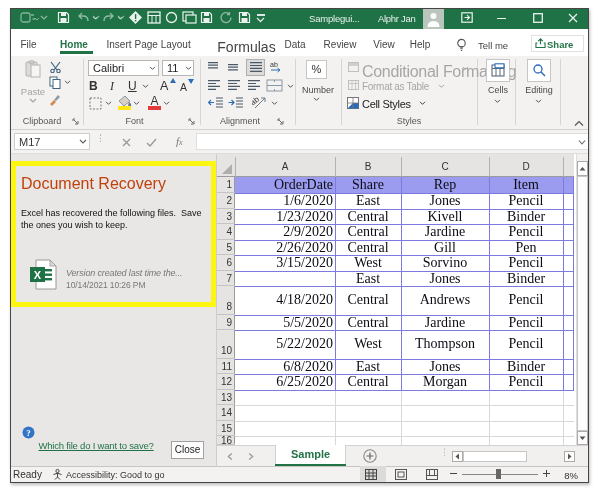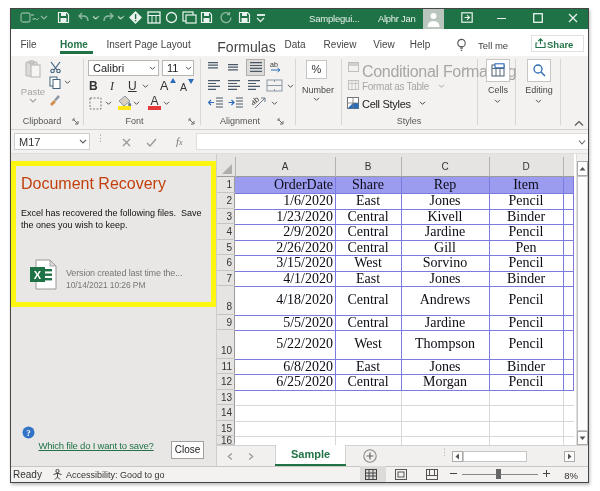--- a/index.html
+++ b/index.html
@@ -319,21 +319,21 @@
 <div class="a" style="left:21px;top:208px;width:190px;height:26px;font-size:9px;color:#111;line-height:11.5px;white-space:nowrap;">Excel has recovered the following files.&nbsp; Save<br>the ones you wish to keep.</div>
 <svg class="a" style="left:29px;top:259px;" width="28" height="31" viewBox="0 0 28 31">
       <path d="M7 1 h14 l6 6 v23 h-20 z" fill="#fff" stroke="#9a9896" stroke-width="1"></path>
       <path d="M21 1 l6 6 h-6 z" fill="#dcdbda" stroke="#9a9896" stroke-width="0.8"></path>
       <rect x="10" y="10" width="13" height="2.4" fill="#1e7245"></rect>
       <rect x="10" y="14.5" width="13" height="2.4" fill="#1e7245"></rect>
       <rect x="10" y="19" width="13" height="2.4" fill="#1e7245"></rect>
       <rect x="1" y="8" width="15" height="15" fill="#1e7245"></rect>
       <text x="8.5" y="20" font-size="11" font-weight="bold" fill="#fff" text-anchor="middle" font-family="Liberation Sans">X</text>
     </svg>
-<div class="a" style="left:66px;top:268px;width:145px;height:10px;font-size:9px;letter-spacing:-0.15px;color:#777;white-space:nowrap;">Version created last time the...</div>
+<div class="a" style="left:66px;top:268px;width:145px;height:10px;font-size:9px;letter-spacing:-0.15px;color:#777;white-space:nowrap;font-style:italic;">Version created last time the...</div>
 <div class="a" style="left:66px;top:280px;width:145px;height:10px;font-size:8.5px;letter-spacing:-0.1px;color:#777;white-space:nowrap;">10/14/2021 10:26 PM</div>
 <svg class="a" style="left:21.5px;top:426px;" width="13" height="13" viewBox="0 0 13 13">
       <circle cx="6.5" cy="6.5" r="6" fill="#3274c6"></circle>
       <text x="6.5" y="9.5" font-size="9" font-weight="bold" fill="#fff" text-anchor="middle" font-family="Liberation Serif">?</text>
     </svg>
 <div class="a" style="left:38.5px;top:440px;width:150px;height:12px;font-size:9.5px;letter-spacing:-0.2px;color:#217346;text-decoration:underline;white-space:nowrap;">Which file do I want to save?</div>
 <div class="a" style="left:171px;top:440.5px;width:33px;height:18px;background:#fdfdfd;border:1px solid #a2a09e;font-size:10px;color:#222;text-align:center;line-height:16px;">Close</div>
 <div class="a" style="left:11px;top:161px;width:205px;height:146px;border:5px solid #fdf610;"></div>
 <div class="a" style="left:217px;top:154px;width:359px;height:291px;background:#fff;"></div>
 <div class="a" style="left:217px;top:154px;width:357px;height:23px;background:#e5e4e2;border-bottom:1px solid #9b9b9b;"></div>
@@ -400,21 +400,20 @@
 <div class="a" style="left:401px;top:224px;width:88px;height:15.5px;font-family:'Liberation Serif',serif;font-size:14px;color:#0c0c14;text-align:center;line-height:15.5px;">Jardine</div>
 <div class="a" style="left:489px;top:224px;width:74px;height:15.5px;font-family:'Liberation Serif',serif;font-size:14px;color:#0c0c14;text-align:center;line-height:15.5px;">Pencil</div>
 <div class="a" style="left:237px;top:239.5px;width:96px;height:15.5px;font-family:'Liberation Serif',serif;font-size:14px;color:#0c0c14;text-align:right;line-height:15.5px;">2/26/2020</div>
 <div class="a" style="left:335px;top:239.5px;width:66px;height:15.5px;font-family:'Liberation Serif',serif;font-size:14px;color:#0c0c14;text-align:center;line-height:15.5px;">Central</div>
 <div class="a" style="left:401px;top:239.5px;width:88px;height:15.5px;font-family:'Liberation Serif',serif;font-size:14px;color:#0c0c14;text-align:center;line-height:15.5px;">Gill</div>
 <div class="a" style="left:489px;top:239.5px;width:74px;height:15.5px;font-family:'Liberation Serif',serif;font-size:14px;color:#0c0c14;text-align:center;line-height:15.5px;">Pen</div>
 <div class="a" style="left:237px;top:255px;width:96px;height:15.5px;font-family:'Liberation Serif',serif;font-size:14px;color:#0c0c14;text-align:right;line-height:15.5px;">3/15/2020</div>
 <div class="a" style="left:335px;top:255px;width:66px;height:15.5px;font-family:'Liberation Serif',serif;font-size:14px;color:#0c0c14;text-align:center;line-height:15.5px;">West</div>
 <div class="a" style="left:401px;top:255px;width:88px;height:25px;font-family:'Liberation Serif',serif;font-size:14px;color:#0c0c14;text-align:center;line-height:15.5px;">Sorvino</div>
 <div class="a" style="left:489px;top:255px;width:74px;height:15.5px;font-family:'Liberation Serif',serif;font-size:14px;color:#0c0c14;text-align:center;line-height:15.5px;">Pencil</div>
-<div class="a" style="left:237px;top:270.5px;width:96px;height:15.5px;font-family:'Liberation Serif',serif;font-size:14px;color:#0c0c14;text-align:right;line-height:15.5px;">4/1/2020</div>
 <div class="a" style="left:335px;top:270.5px;width:66px;height:15.5px;font-family:'Liberation Serif',serif;font-size:14px;color:#0c0c14;text-align:center;line-height:15.5px;">East</div>
 <div class="a" style="left:401px;top:270.5px;width:88px;height:15.5px;font-family:'Liberation Serif',serif;font-size:14px;color:#0c0c14;text-align:center;line-height:15.5px;">Jones</div>
 <div class="a" style="left:489px;top:270.5px;width:74px;height:15.5px;font-family:'Liberation Serif',serif;font-size:14px;color:#0c0c14;text-align:center;line-height:15.5px;">Binder</div>
 <div class="a" style="left:237px;top:286px;width:96px;height:28.5px;font-family:'Liberation Serif',serif;font-size:14px;color:#0c0c14;text-align:right;line-height:28.5px;">4/18/2020</div>
 <div class="a" style="left:335px;top:286px;width:66px;height:28.5px;font-family:'Liberation Serif',serif;font-size:14px;color:#0c0c14;text-align:center;line-height:28.5px;">Central</div>
 <div class="a" style="left:401px;top:286px;width:88px;height:28.5px;font-family:'Liberation Serif',serif;font-size:14px;color:#0c0c14;text-align:center;line-height:28.5px;">Andrews</div>
 <div class="a" style="left:489px;top:286px;width:74px;height:28.5px;font-family:'Liberation Serif',serif;font-size:14px;color:#0c0c14;text-align:center;line-height:28.5px;">Pencil</div>
 <div class="a" style="left:237px;top:314.5px;width:96px;height:15.5px;font-family:'Liberation Serif',serif;font-size:14px;color:#0c0c14;text-align:right;line-height:15.5px;">5/5/2020</div>
 <div class="a" style="left:335px;top:314.5px;width:66px;height:15.5px;font-family:'Liberation Serif',serif;font-size:14px;color:#0c0c14;text-align:center;line-height:15.5px;">Central</div>
 <div class="a" style="left:401px;top:314.5px;width:88px;height:15.5px;font-family:'Liberation Serif',serif;font-size:14px;color:#0c0c14;text-align:center;line-height:15.5px;">Jardine</div>

